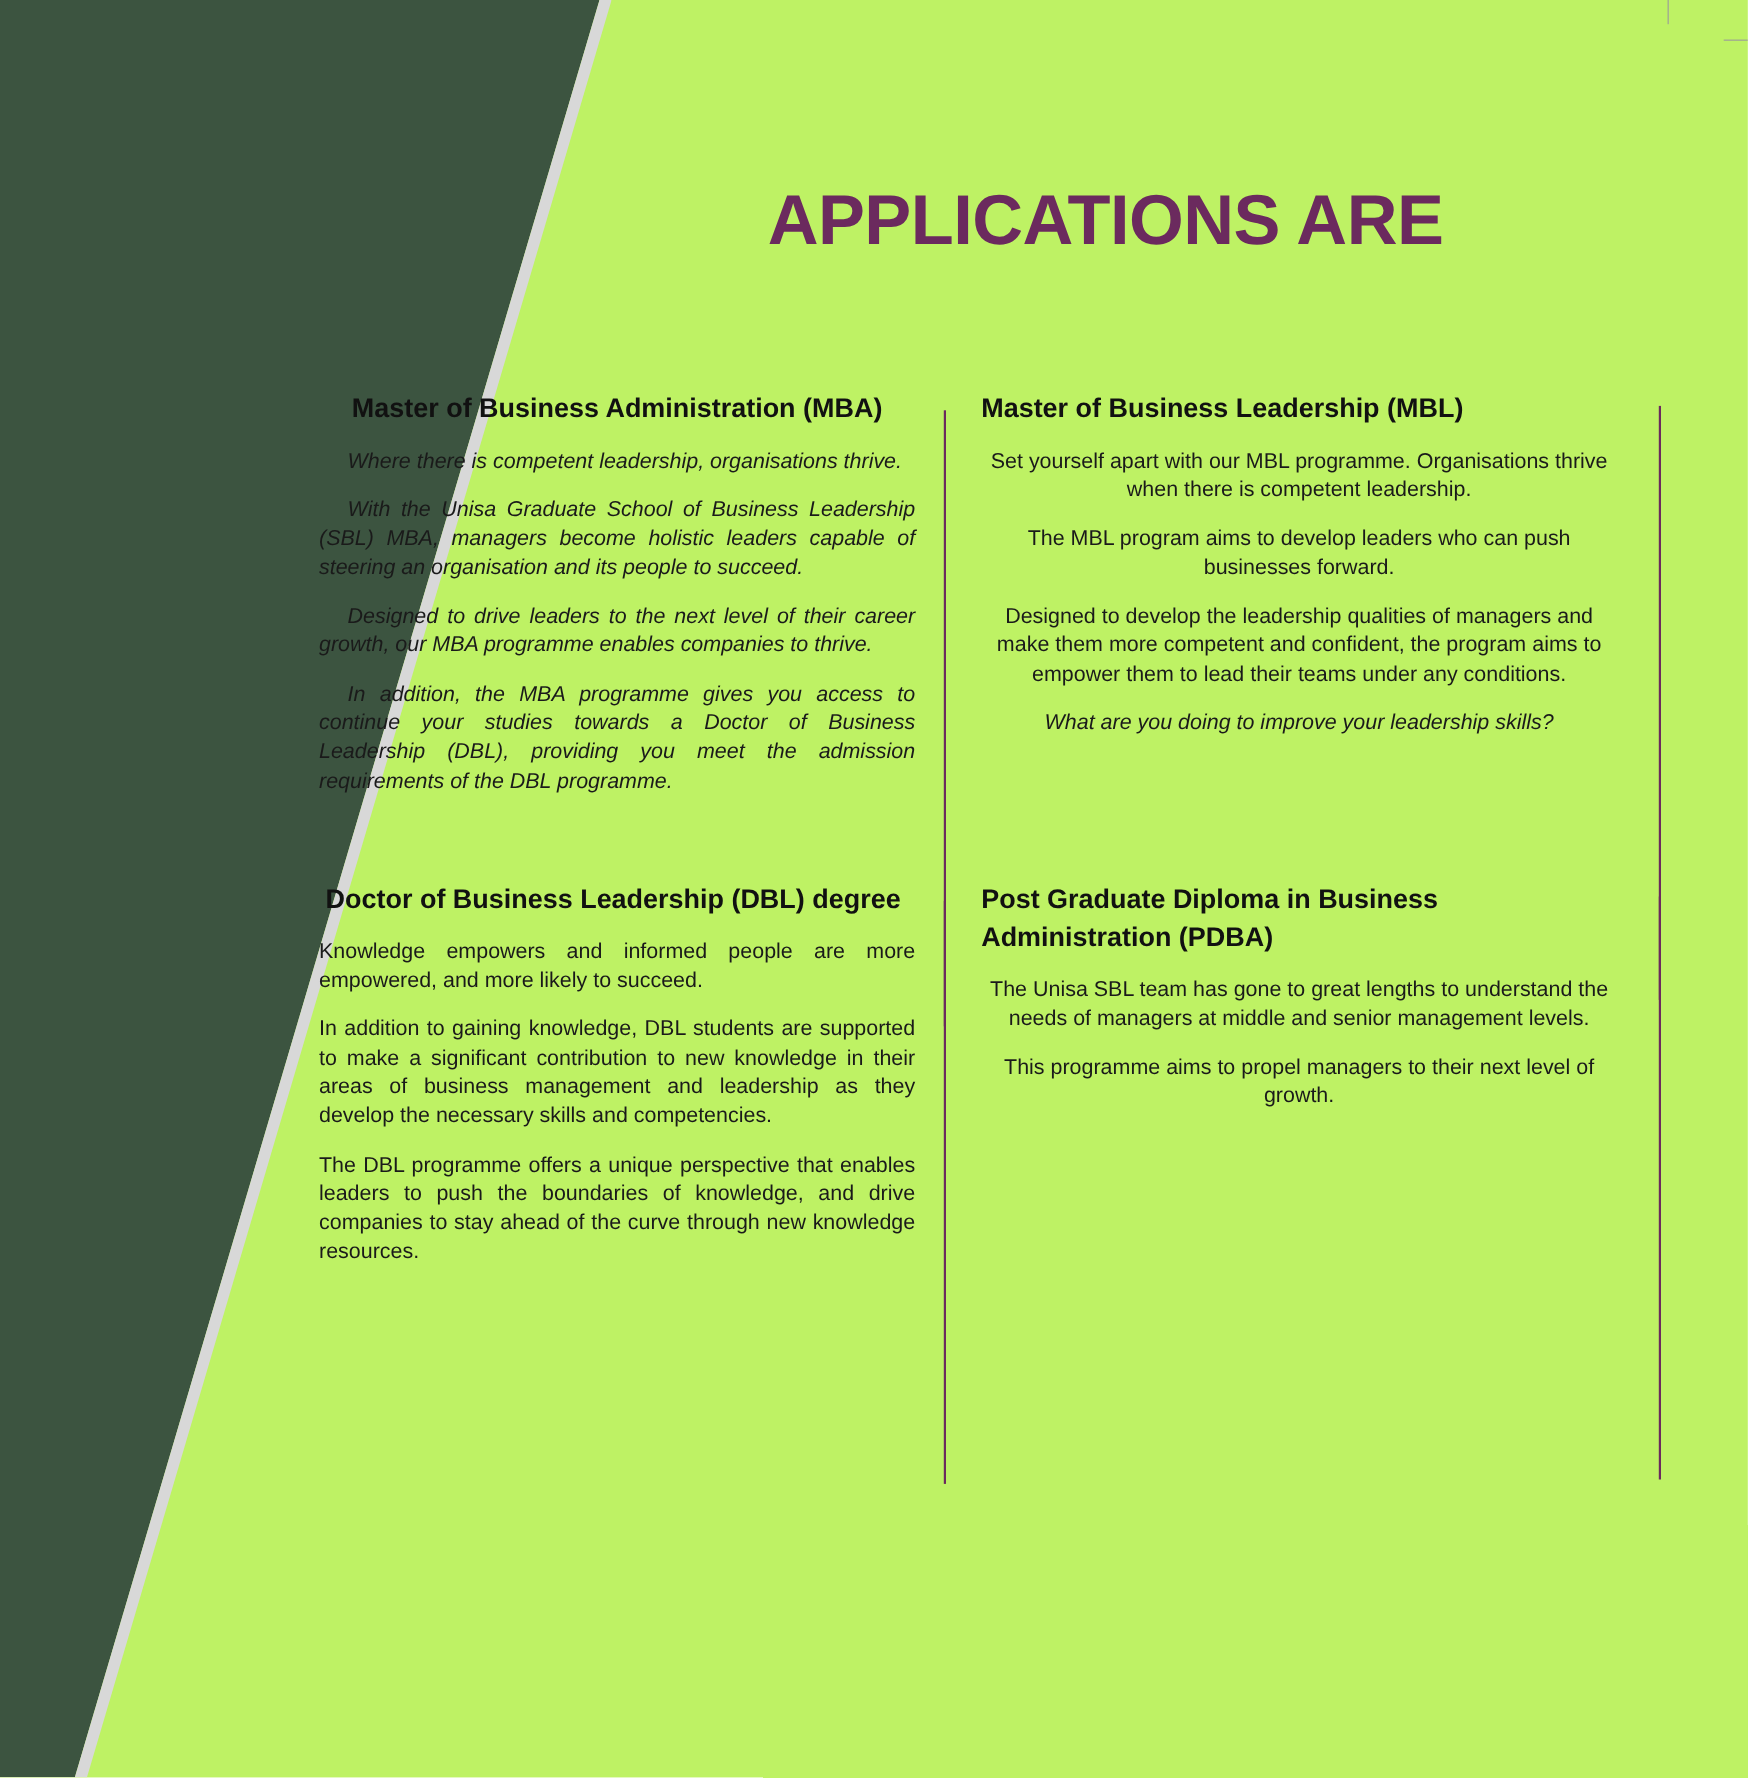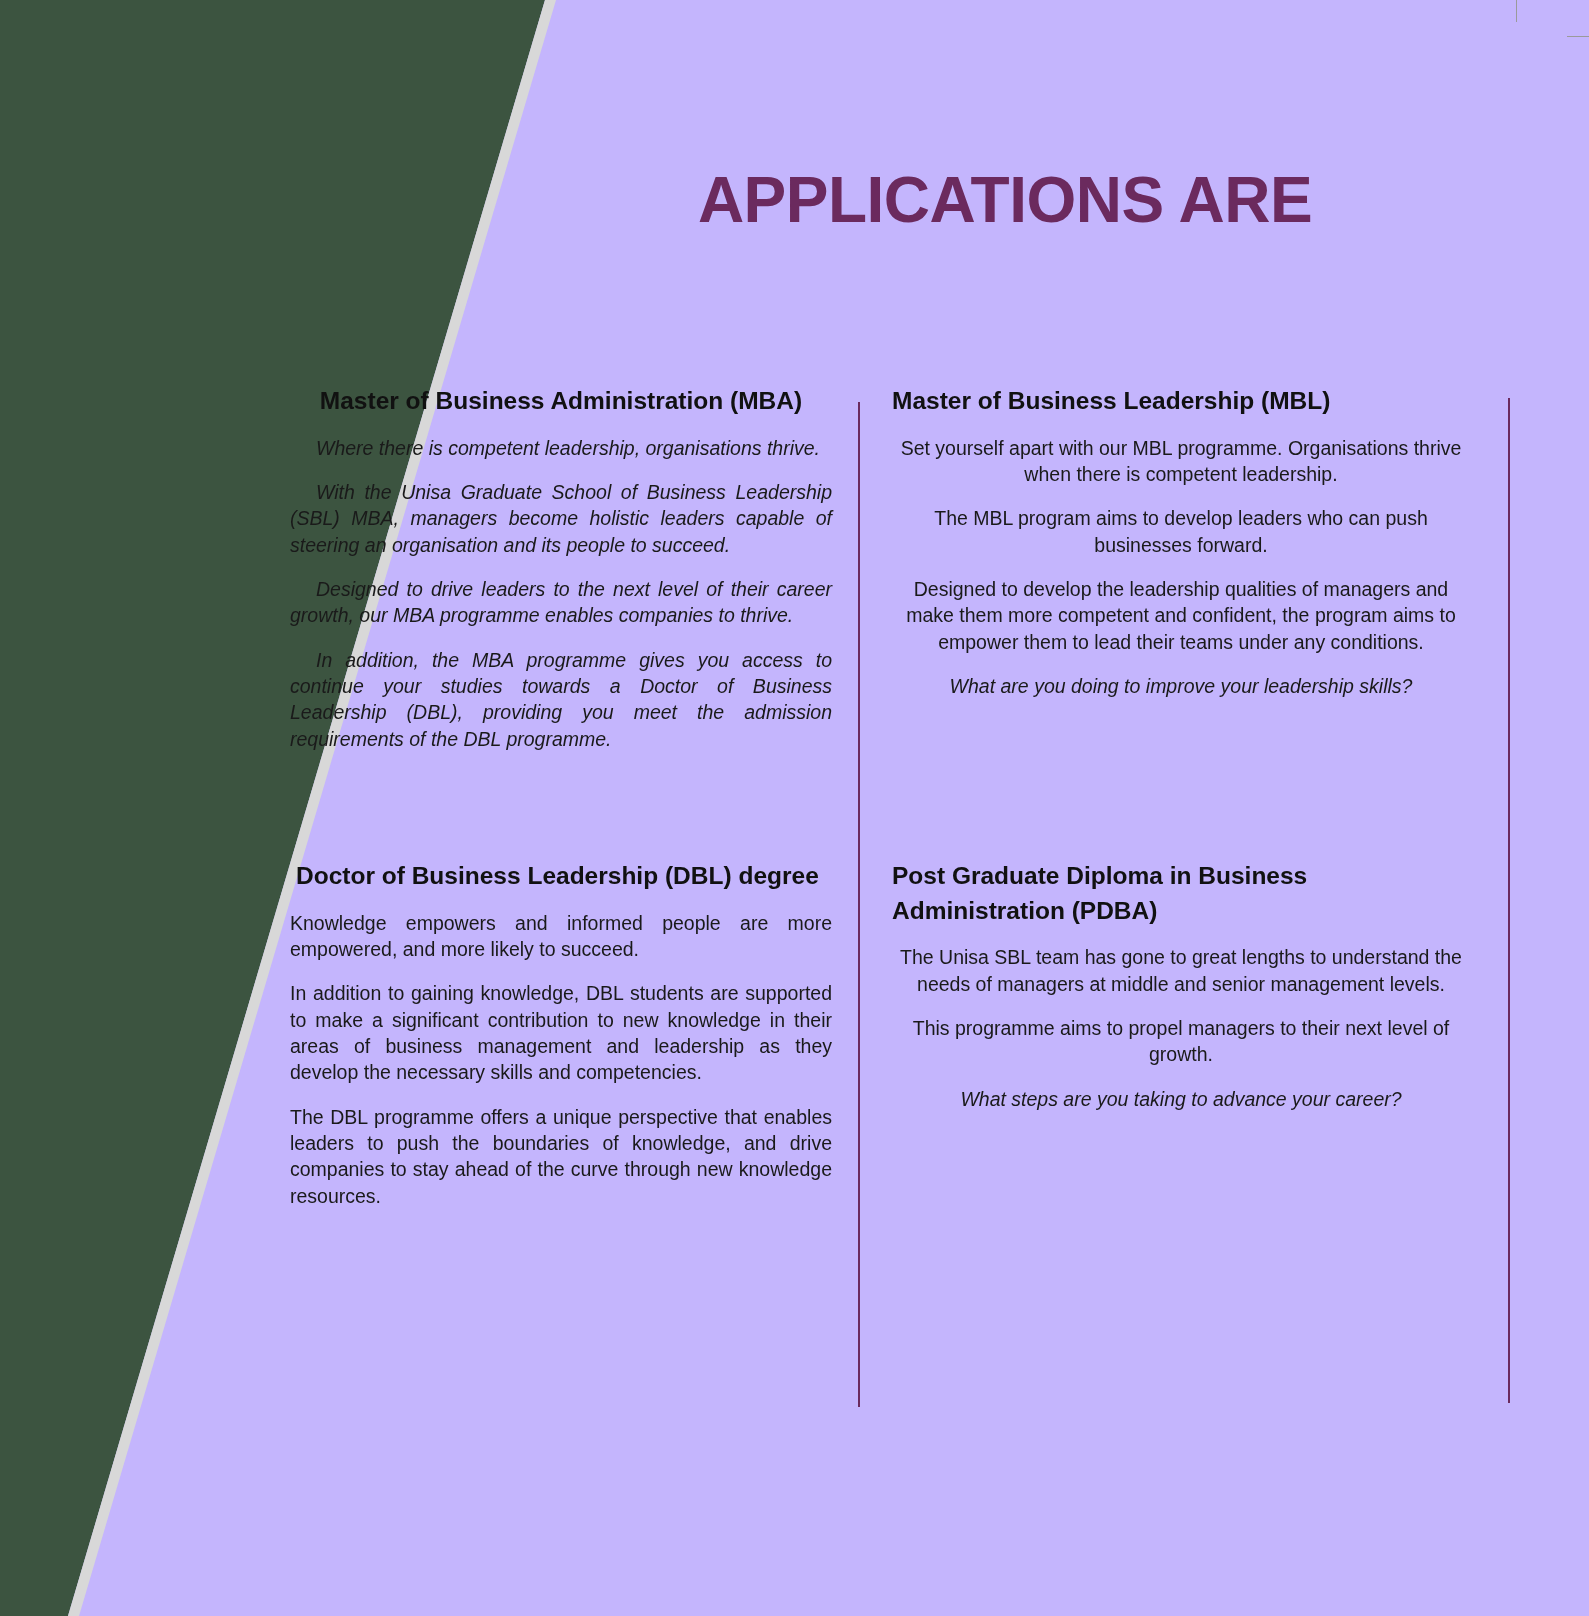--- a/index.html
+++ b/index.html
@@ -7,21 +7,21 @@
     padding: 0;
     background: #ffffff;
   }
   body {
     font-family: "Liberation Sans", sans-serif;
   }
   #page {
     position: relative;
     width: 1589px;
     height: 1616px;
-    background: #c4b5fd;
+    background: #bef264;
     overflow: hidden;
   }
   
   #green-shape {
     position: absolute;
     left: 0;
     top: 0;
     width: 620px;
     height: 1616px;
     background: #3c5440;
@@ -85,21 +85,20 @@
     top: 355px;
     width: 1180px;
   }
   .row {
     display: flex;
     align-items: flex-start;
   }
   .cell {
     position: relative;
     box-sizing: border-box;
-    margin-top: 29px;
   }
   .cell-left {
     width: 570px;
     padding-right: 28px;
   }
   .cell-right {
     width: 610px;
     padding-left: 32px;
   }
   .vrule {
@@ -190,21 +189,20 @@
           <p class="body just-noindent">Knowledge empowers and informed people are more empowered, and more likely to succeed.</p>
           <p class="body just-noindent">In addition to gaining knowledge, DBL students are supported to make a significant contribution to new knowledge in their areas of business management and leadership as they develop the necessary skills and competencies.</p>
           <p class="body just-noindent">The DBL programme offers a unique perspective that enables leaders to push the boundaries of knowledge, and drive companies to stay ahead of the curve through new knowledge resources.</p>
           <div class="vrule" style="right:0; height:530px;"></div>
         </div>
 
         <div class="cell cell-right">
           <h2 class="card-title">Post Graduate Diploma in Business Administration (PDBA)</h2>
           <p class="body">The Unisa SBL team has gone to great lengths to understand the needs of managers at middle and senior management levels.</p>
           <p class="body">This programme aims to propel managers to their next level of growth.</p>
-          <p class="body italic">What steps are you taking to advance your career?</p>
           <div class="vrule" style="right:-40px; height:530px; top:14px;"></div>
         </div>
 
       </div>
 
     </div>
   </div>
 </div>
 
 </body></html>

